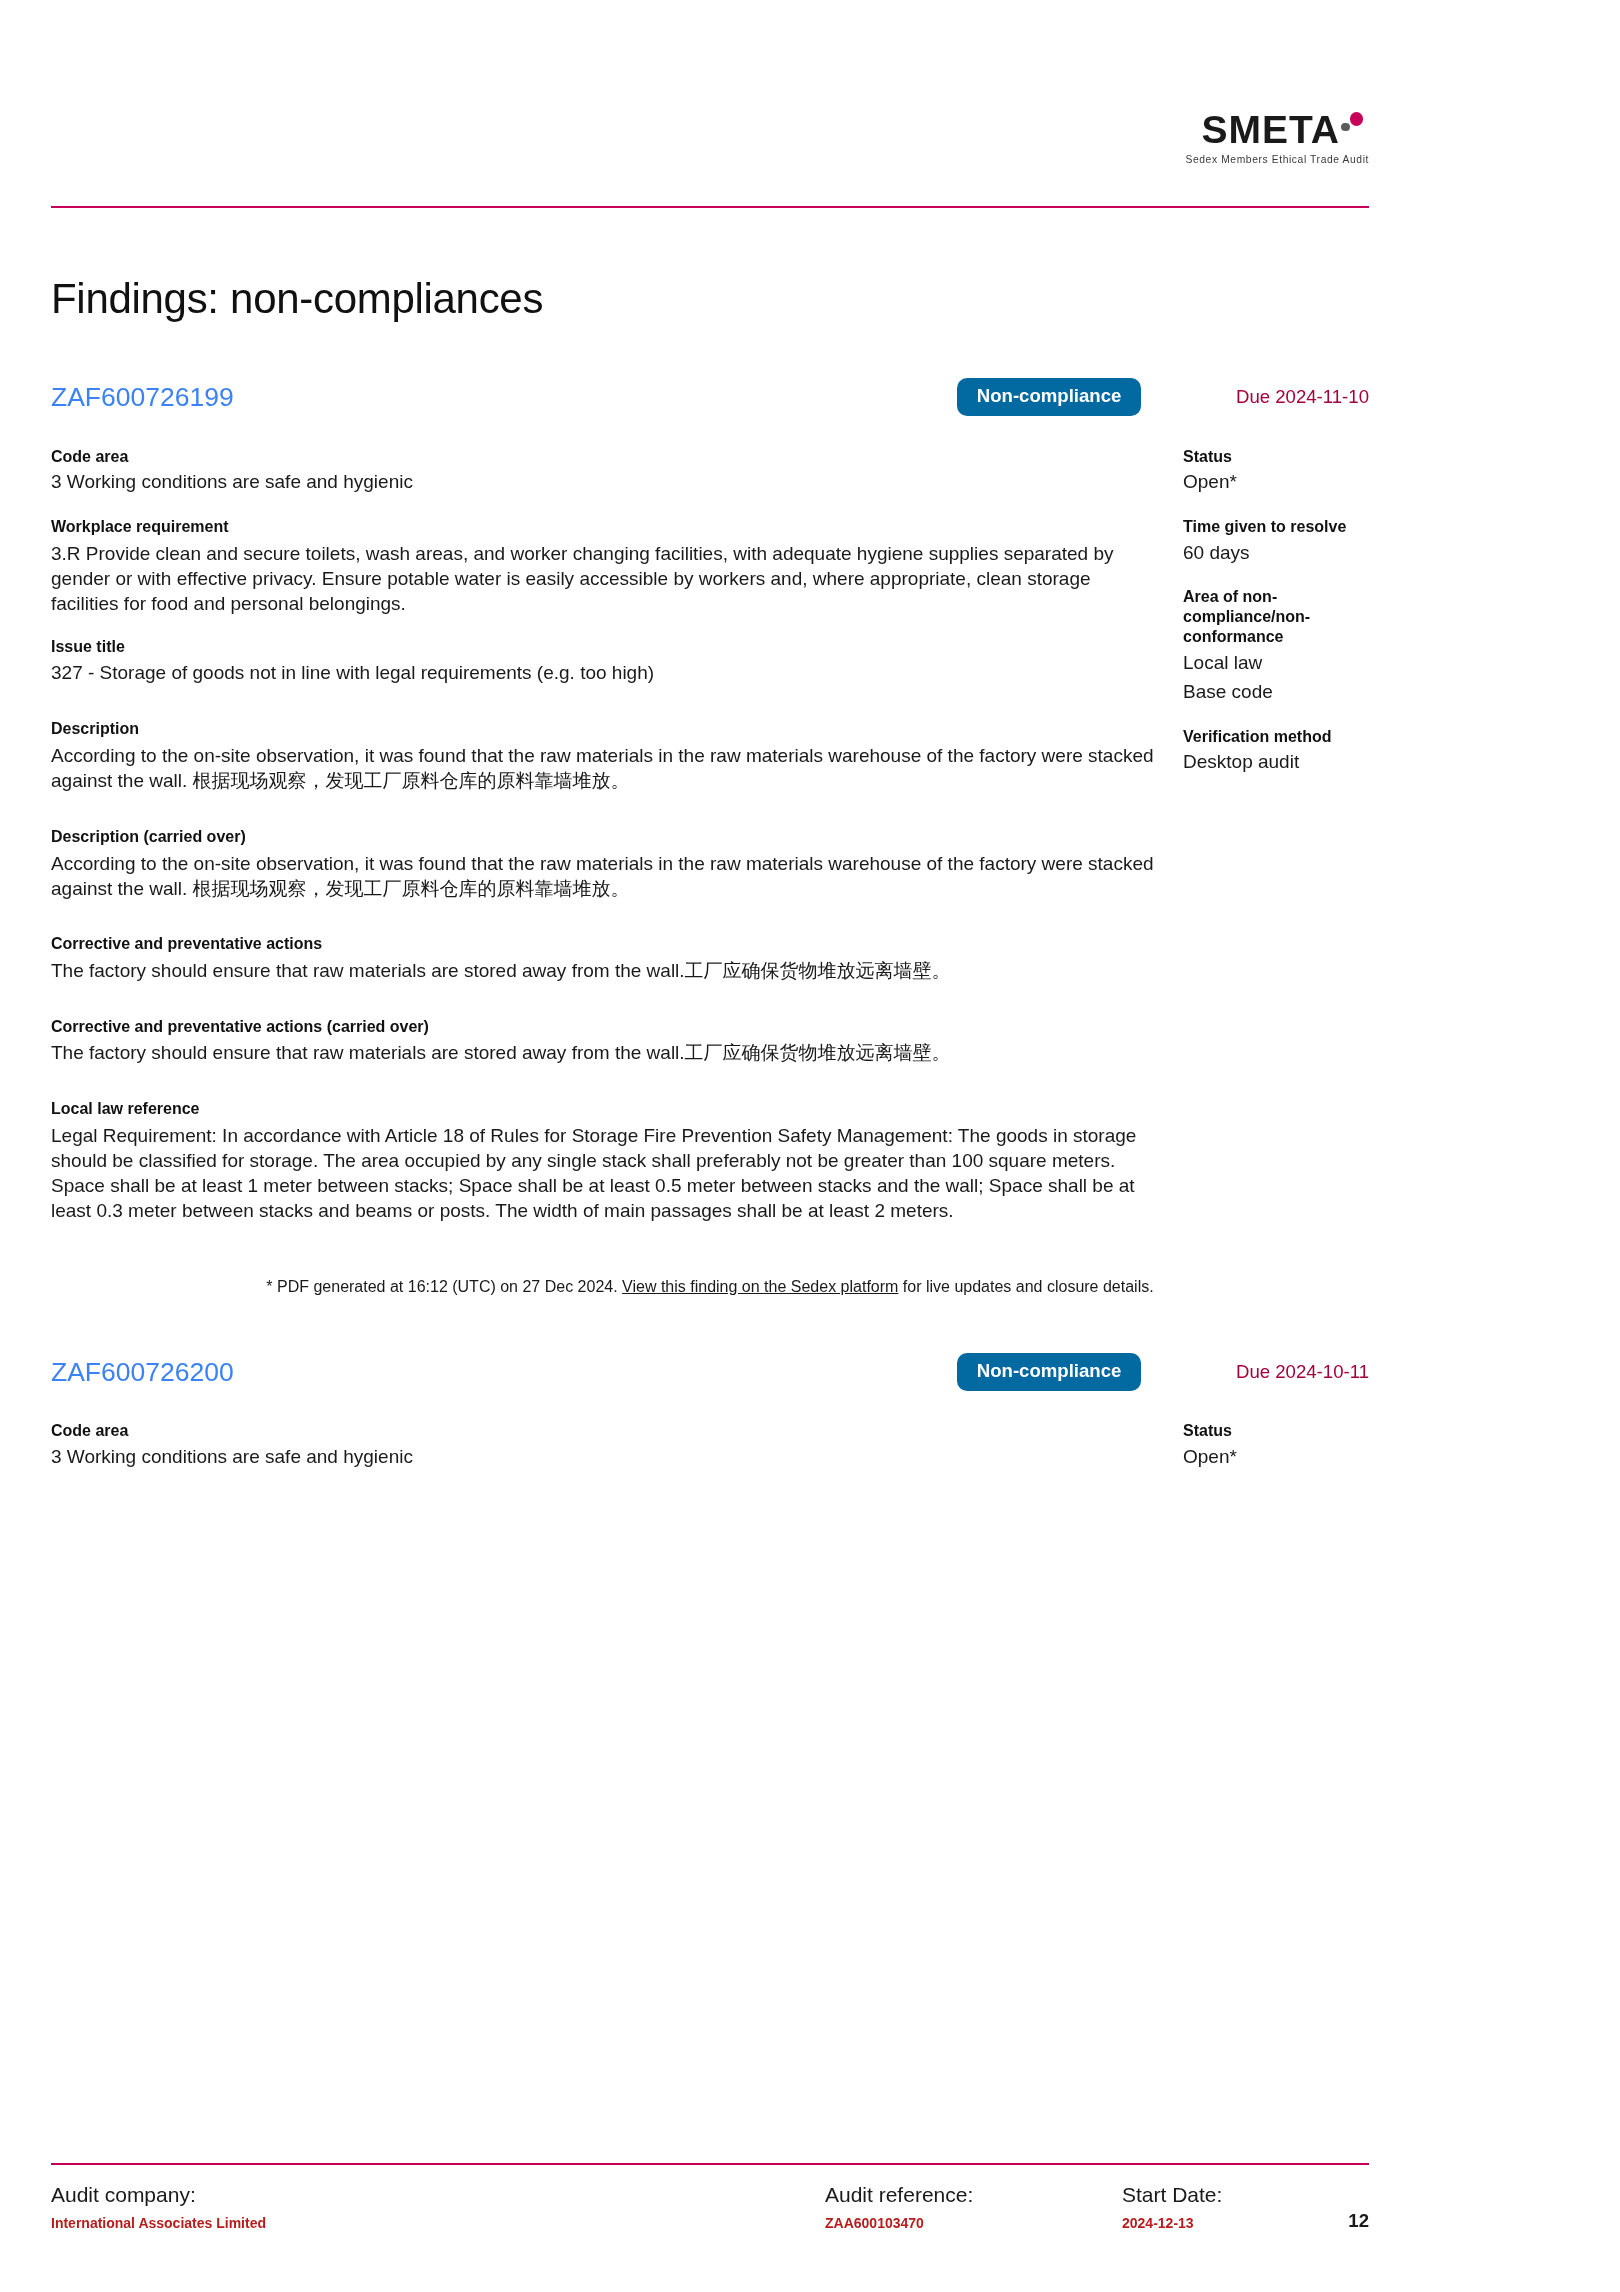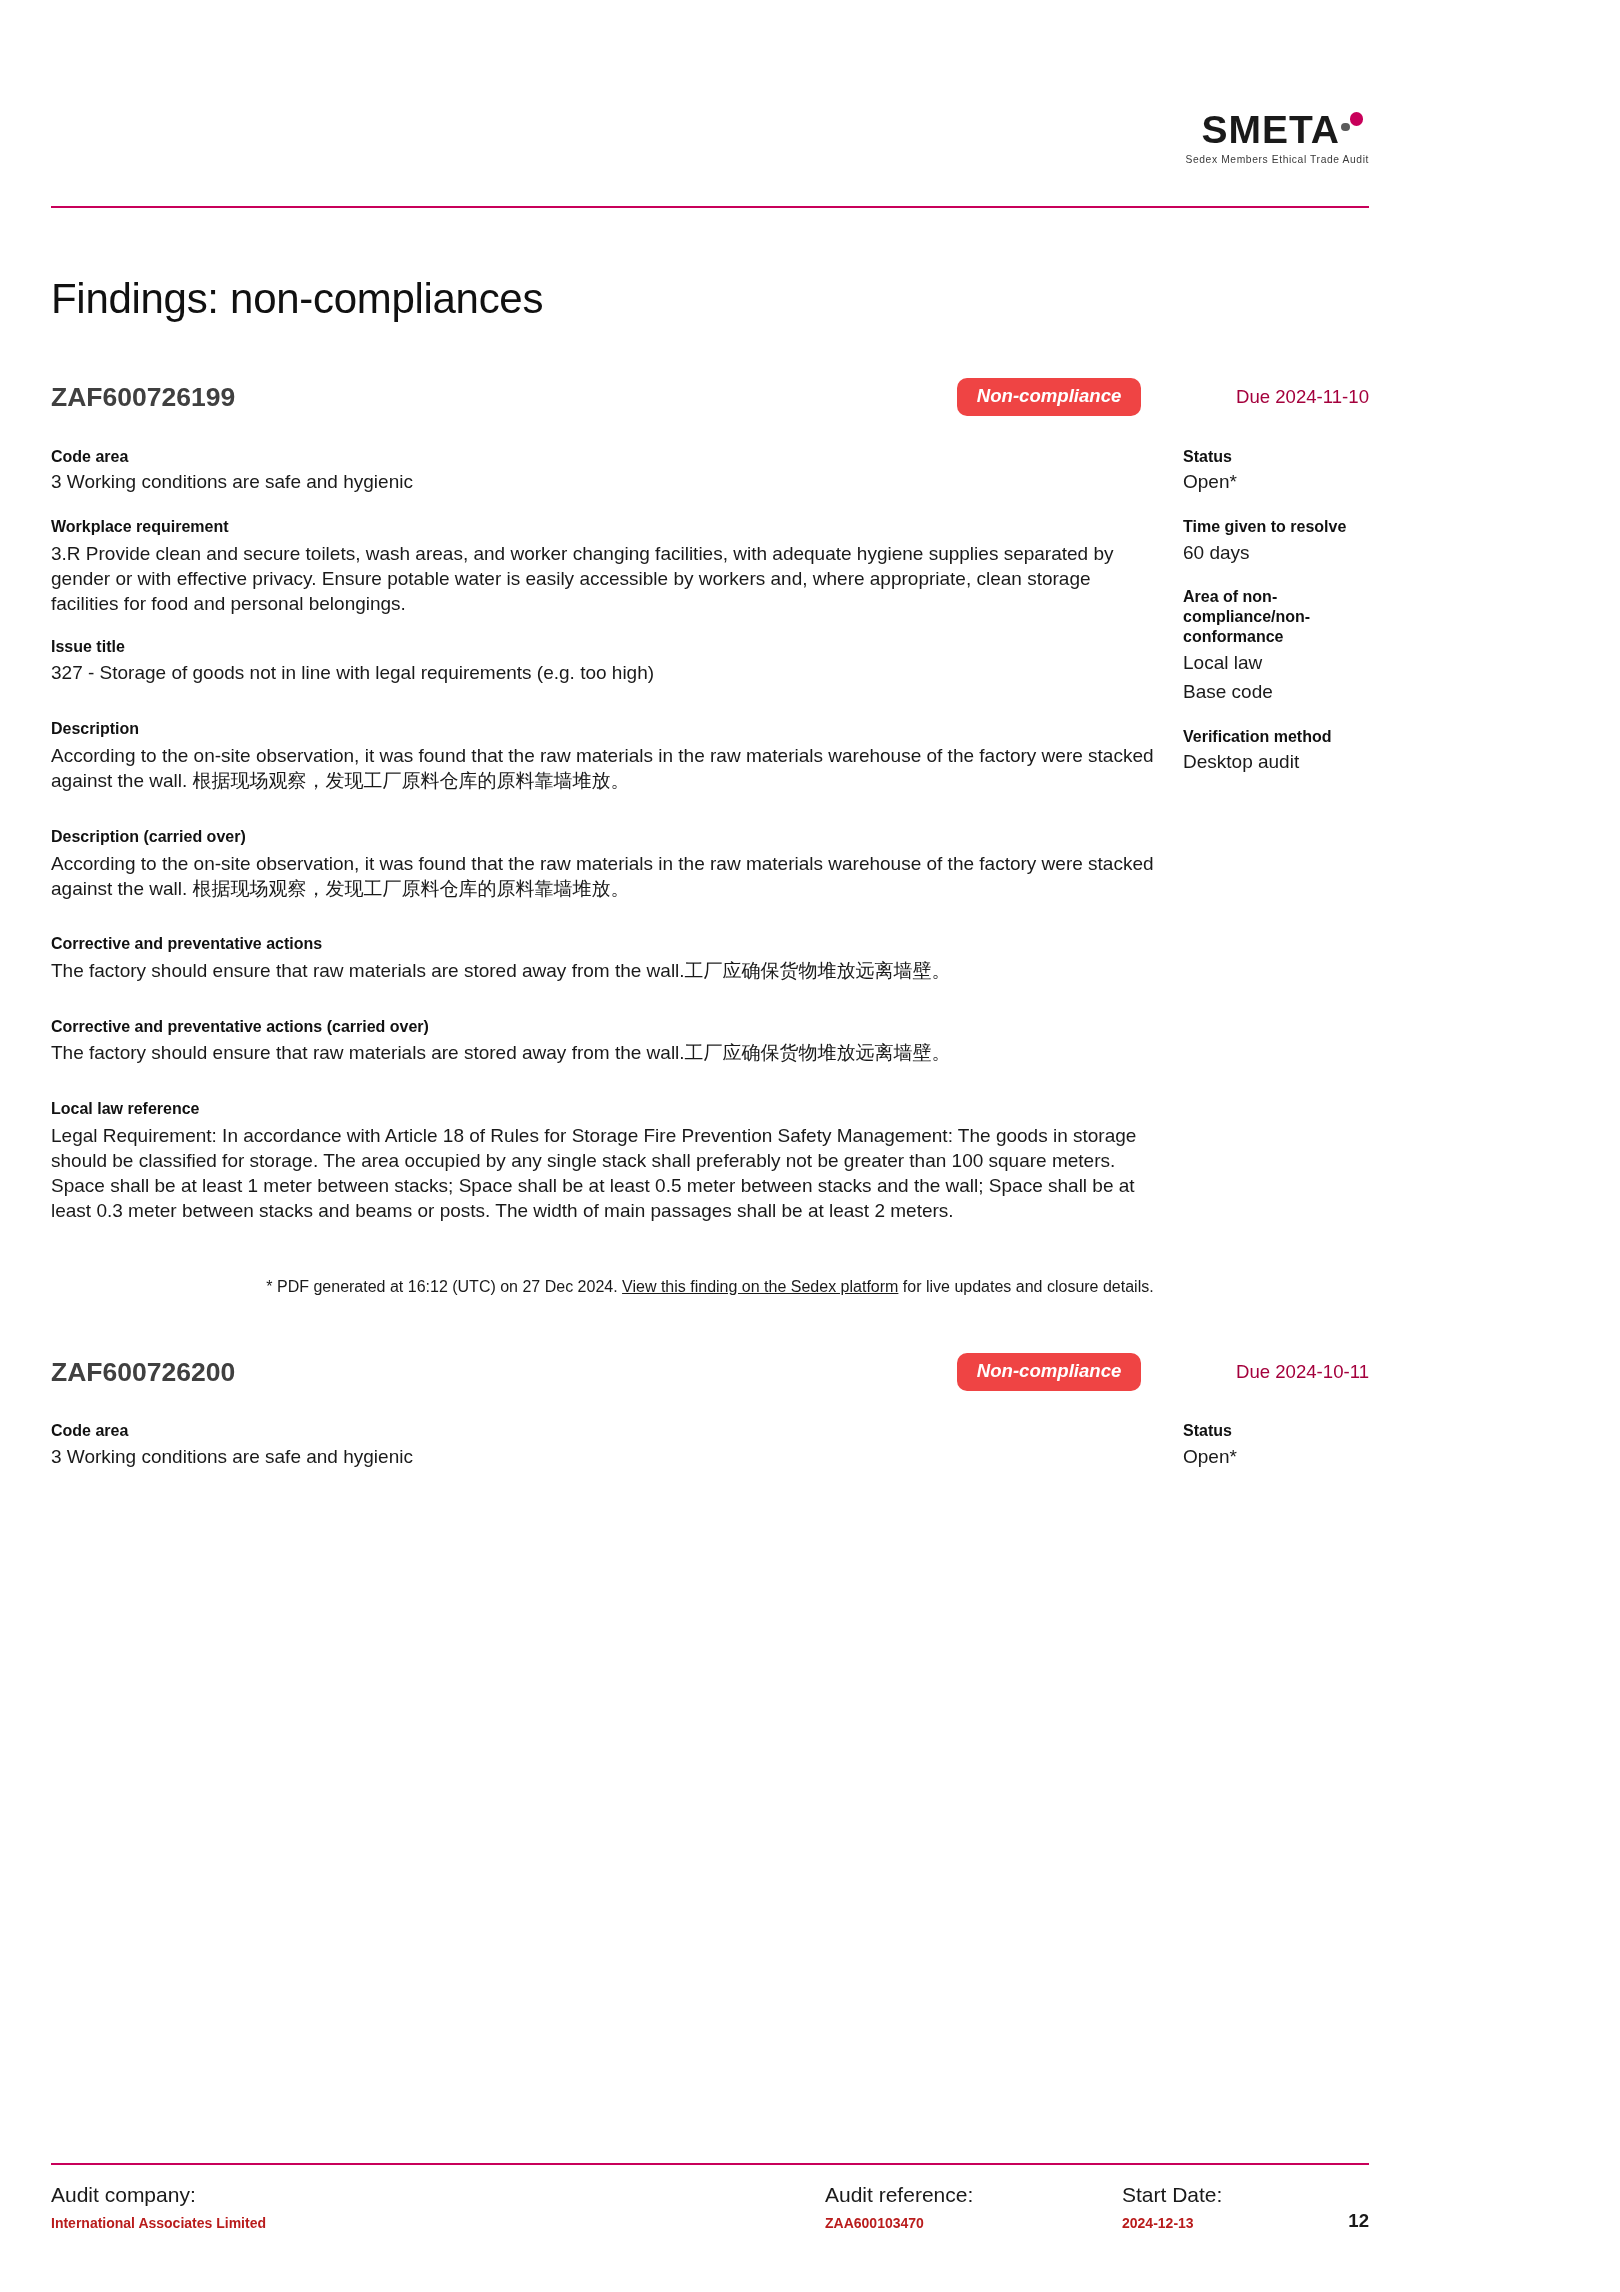--- a/index.html
+++ b/index.html
@@ -89,36 +89,35 @@
   .finding {
     margin-top: 59px;
     position: relative;
   }
   .finding-head {
     position: relative;
     height: 39px;
   }
   .finding-id {
     font-size: 26.5px;
-    color: #404040;
-    font-weight: bold;
+    color: #3b82f6;
+    font-weight: normal;
   }
   .badge {
     position: absolute;
     right: 228px;
     top: -3.9px;
-    background: #ef4444;
+    background: #0369a1;
     color: #ffffff;
     font-size: 18.6px;
     font-weight: bold;
     padding: 8.8px 19.6px 10.8px 19.6px;
     border-radius: 10px;
     line-height: 1;
     white-space: nowrap;
-    font-style: italic;
   }
   .due {
     position: absolute;
     right: 0;
     top: 3.9px;
     font-size: 18.6px;
     color: #a4003c;
     white-space: nowrap;
   }
 

